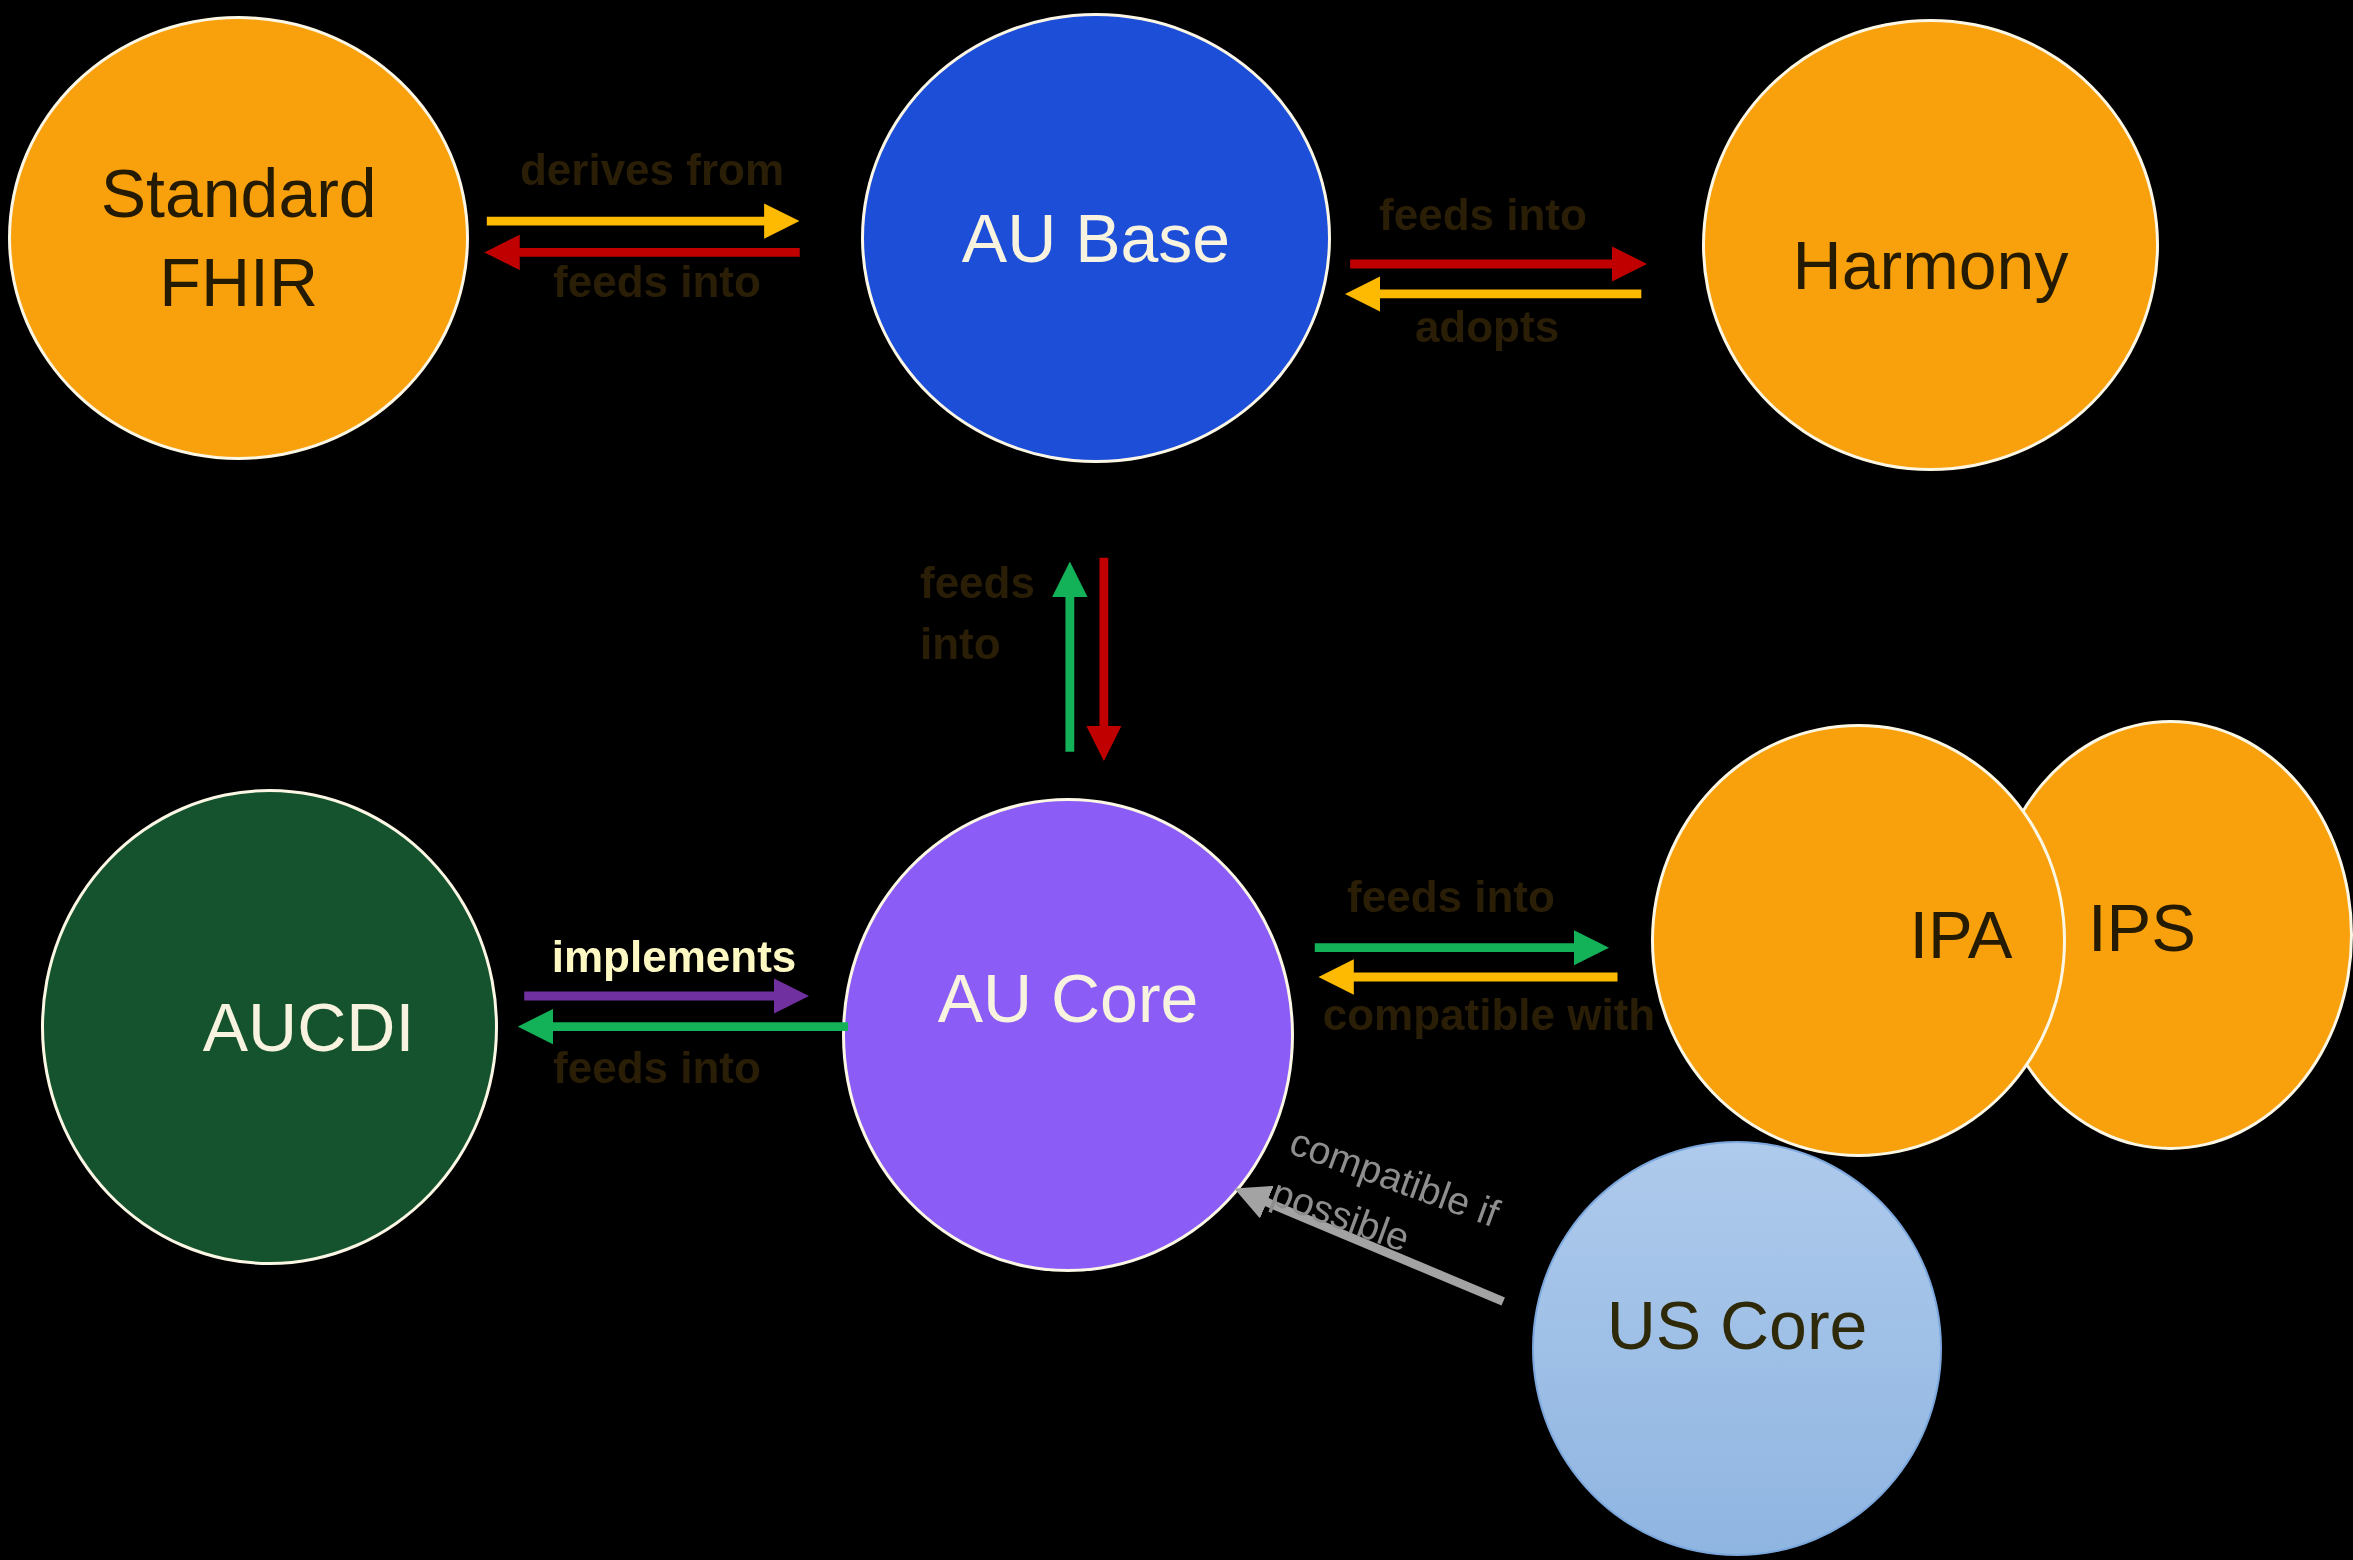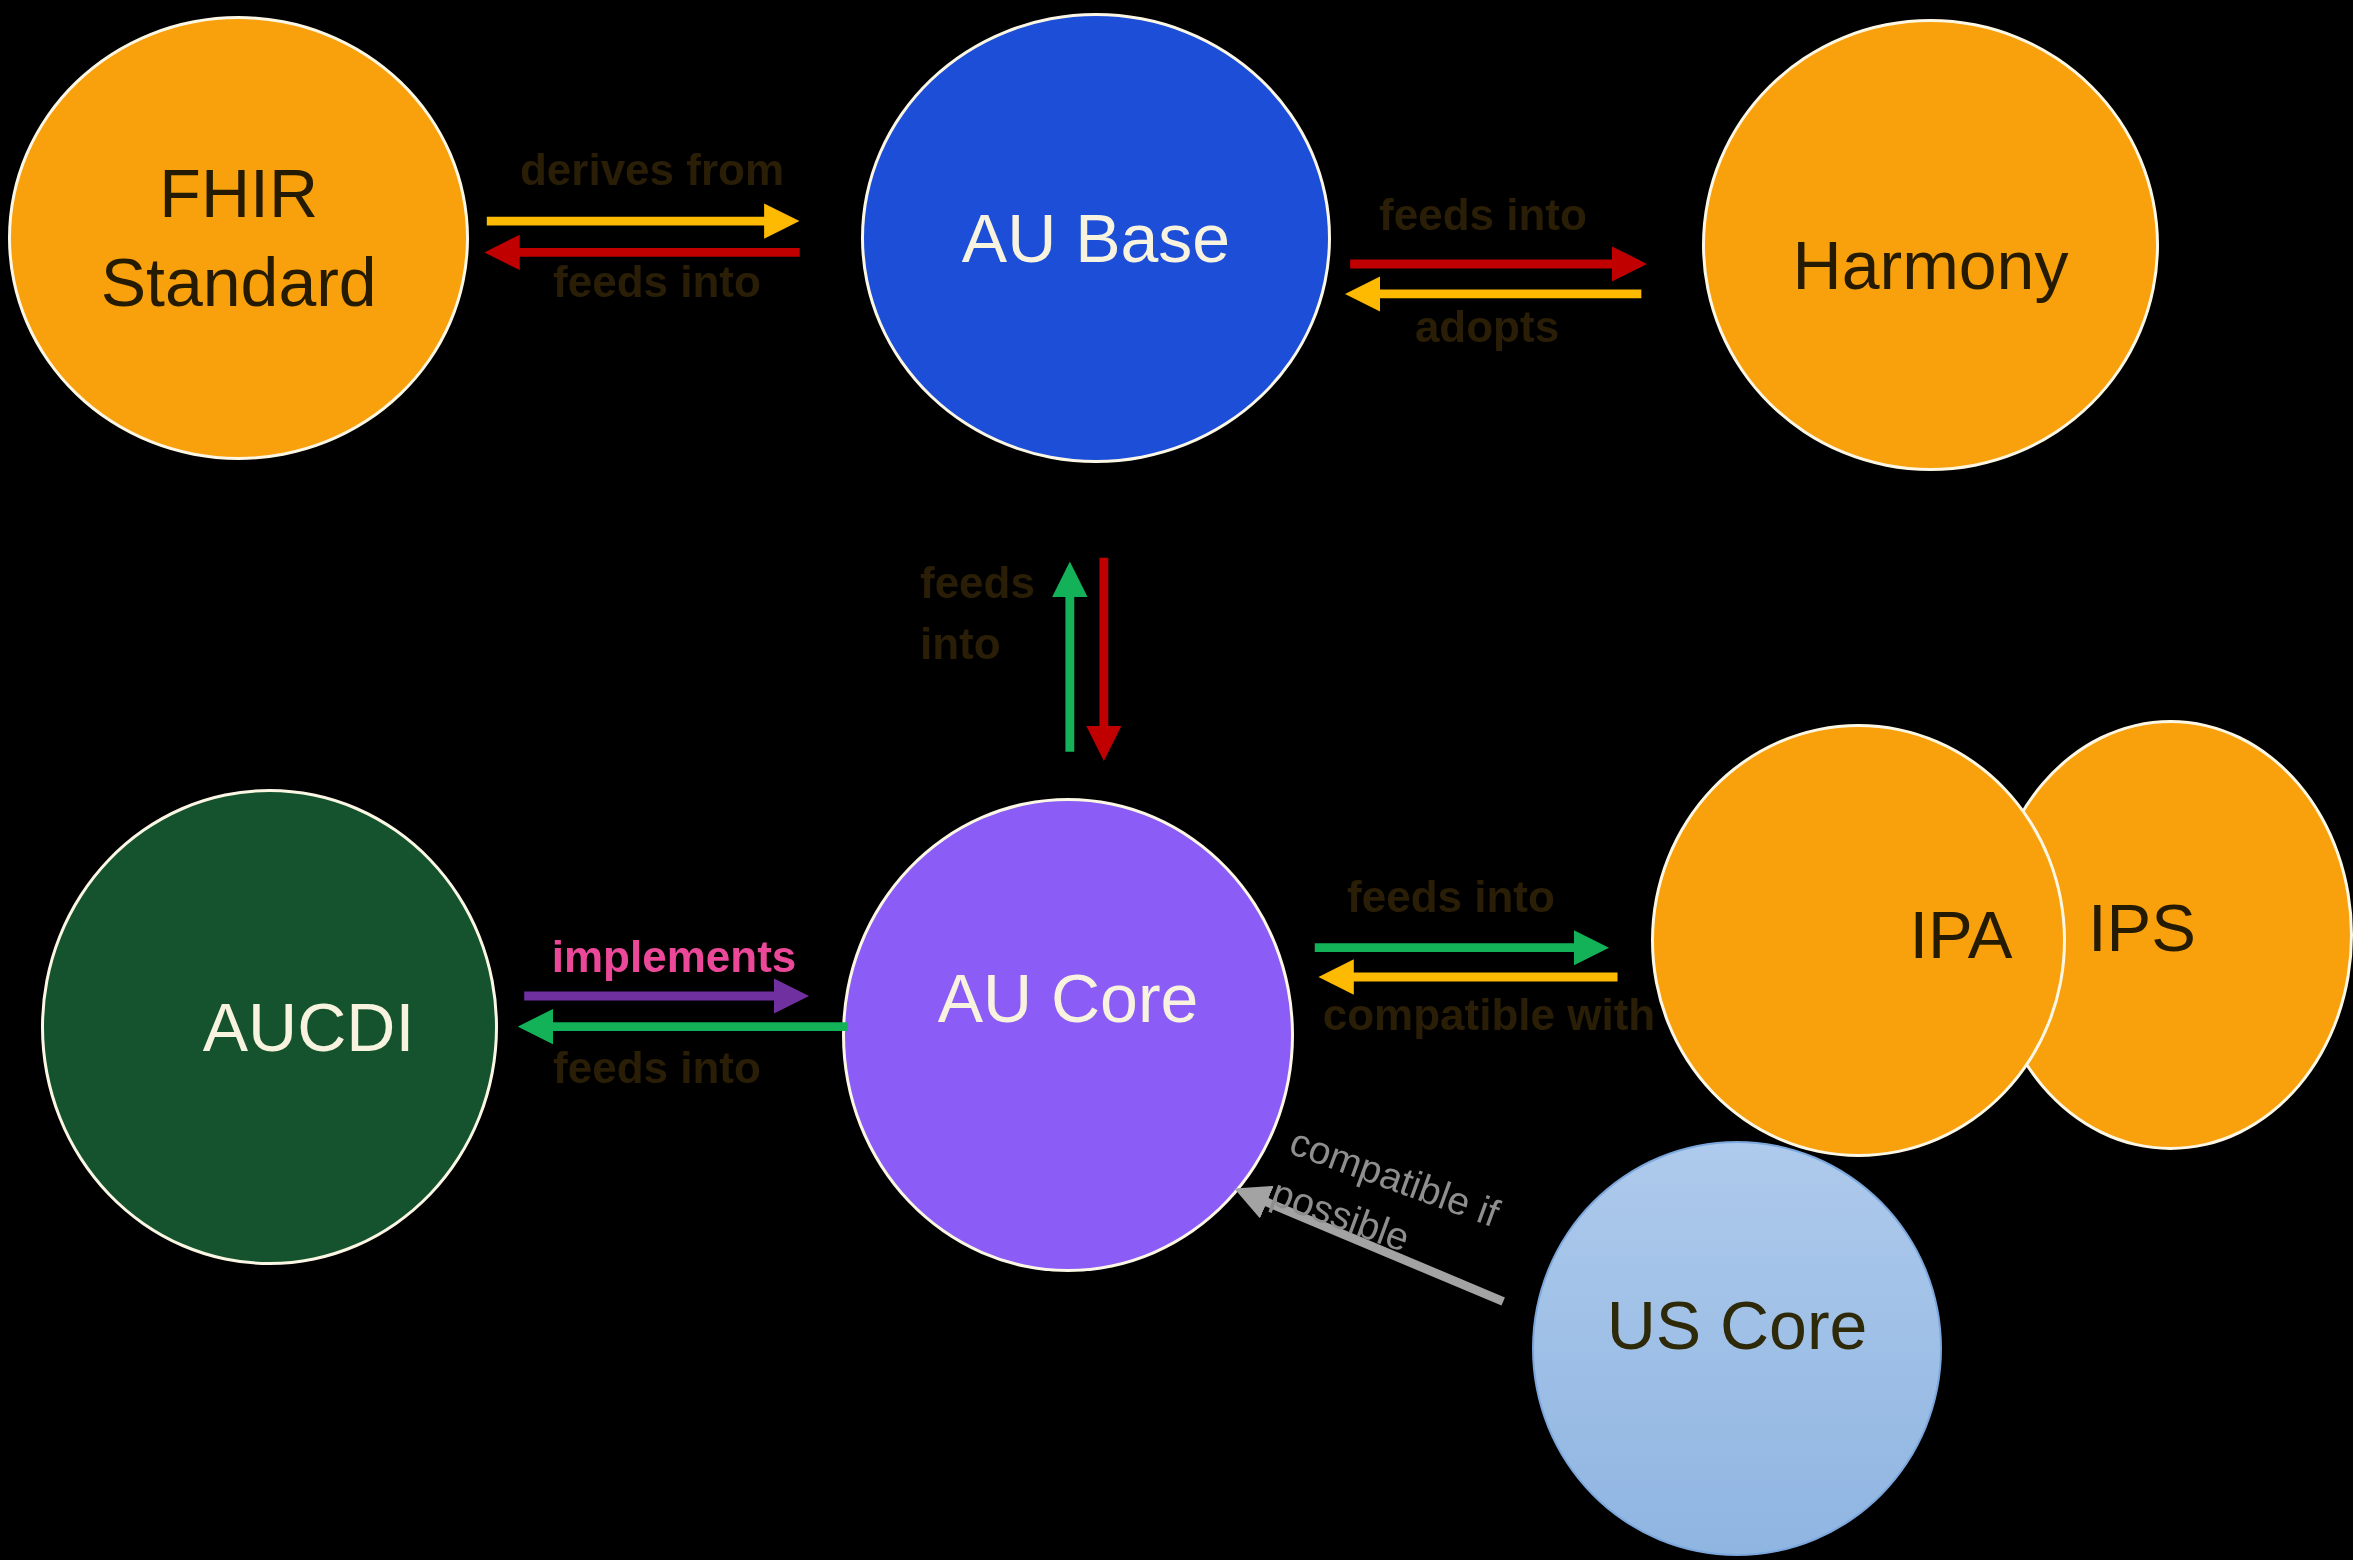--- a/index.html
+++ b/index.html
@@ -117,22 +117,22 @@
     <line x1="1622" y1="820" x2="1622" y2="1077" marker-end="url(#mk-red)" stroke="#C00000"></line>
     <line x1="770" y1="1464" x2="1147" y2="1464" marker-end="url(#mk-purple)" stroke="#7030A0"></line>
     <line x1="1246" y1="1509" x2="802" y2="1509" marker-end="url(#mk-green)" stroke="#14B258"></line>
     <line x1="1932" y1="1393" x2="2323" y2="1393" marker-end="url(#mk-green)" stroke="#14B258"></line>
     <line x1="2377" y1="1436" x2="1979" y2="1436" marker-end="url(#mk-gold)" stroke="#FEBA00"></line>
     <line x1="2209" y1="1913" x2="1852" y2="1763" marker-end="url(#mk-gray)" stroke="#A3A3A3"></line>
   </svg>
 
   <div class="node node--fhir" style="background-color: rgb(249, 160, 13); color: rgb(37, 27, 2);">
     <span class="node-label">
+      <span class="line">Standard</span>
       <span class="line">FHIR</span>
-      <span class="line">Standard</span>
     </span>
   </div>
 
   <div class="node node--aubase" style="background-color: #1d4ed8; color: rgb(247, 243, 223);">
     <span class="node-label">AU Base</span>
   </div>
 
   <div class="node node--gh" style="background-color: rgb(249, 160, 13); color: rgb(37, 27, 2);">
     <span class="node-label shift-gh">
       <span class="line">Harmony</span>
@@ -164,21 +164,21 @@
   <div class="alabel" style="left: 1483px; top: 215px; color: rgb(42, 30, 6);">feeds into</div>
 
   <div class="alabel" style="left: 1487px; top: 327px; color: rgb(42, 30, 6);">adopts</div>
 
   <div class="alabel alabel--block" style="left: 920px; top: 553px; color: rgb(42, 30, 6);">
     <span class="line">feeds</span>
     <span class="line">into</span>
   </div>
 
 
-  <div class="alabel" style="left: 674px; top: 957px; color: #ec4899;">implements</div>
+  <div class="alabel" style="left: 674px; top: 957px; color: #fef9c3;">implements</div>
 
   <div class="alabel" style="left: 657px; top: 1068px; color: rgb(42, 30, 6);">feeds into</div>
 
   <div class="alabel" style="left: 1451px; top: 897px; color: rgb(42, 30, 6);">feeds into</div>
 
   <div class="alabel" style="left: 1489px; top: 1015px; color: rgb(42, 30, 6);">compatible with</div>
 
   <div class="alabel alabel--rot" style="left: 1301px; top: 1115px; color: rgb(142, 142, 142);">
     <span class="line">compatible if</span>
     <span class="line">possible</span>

